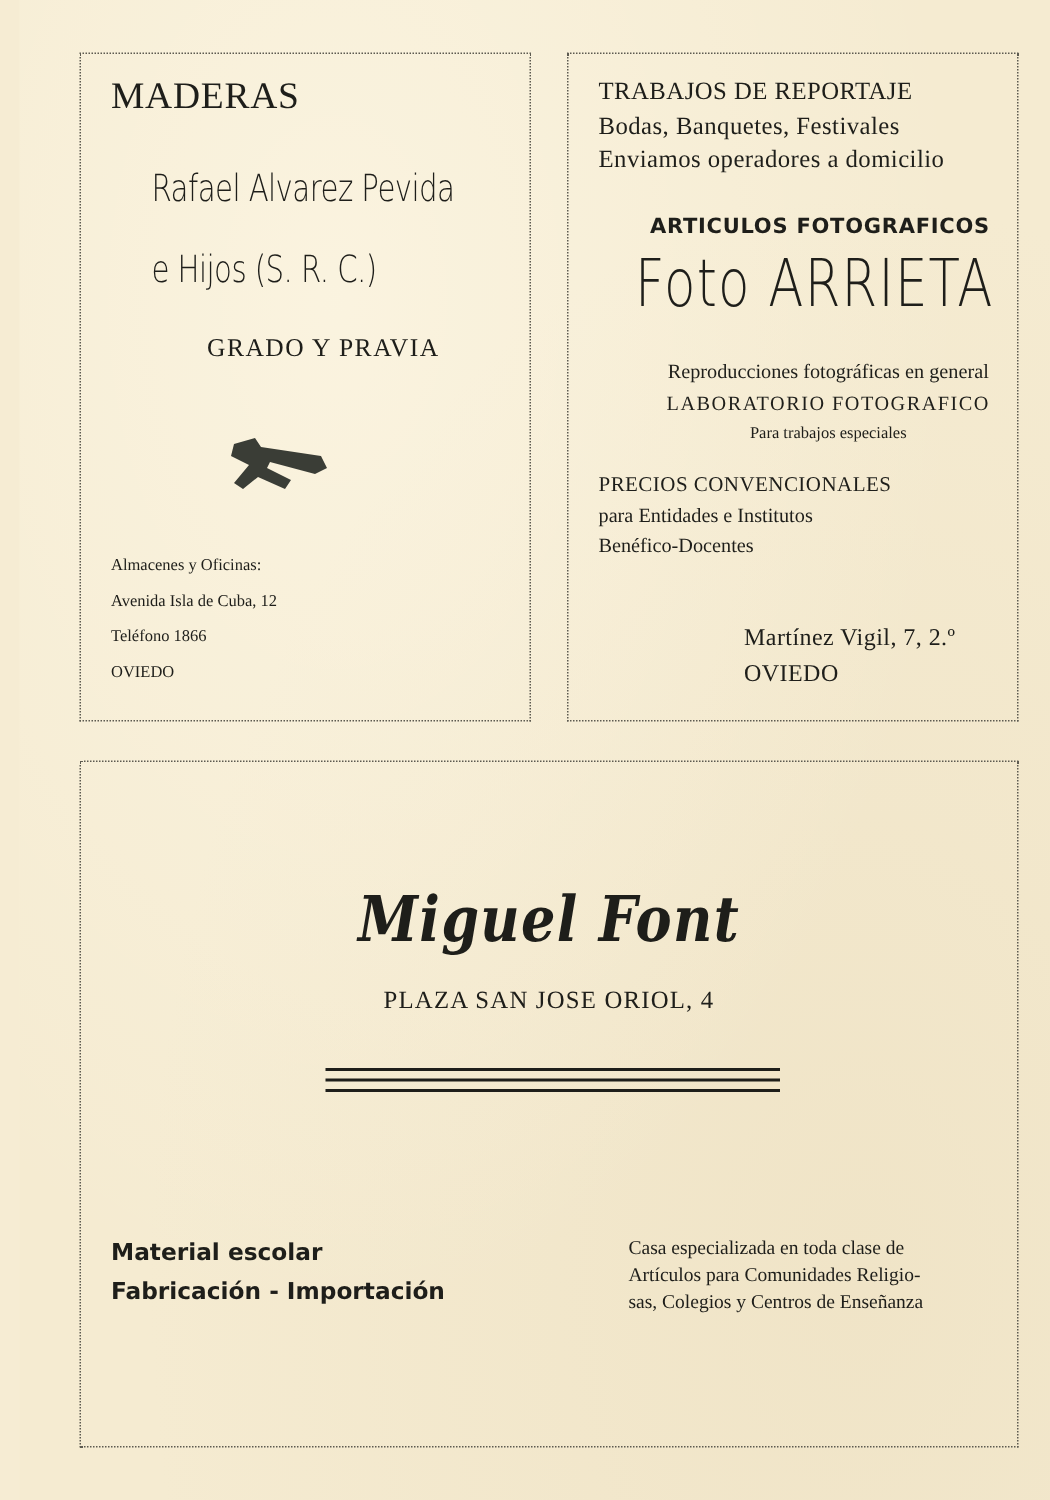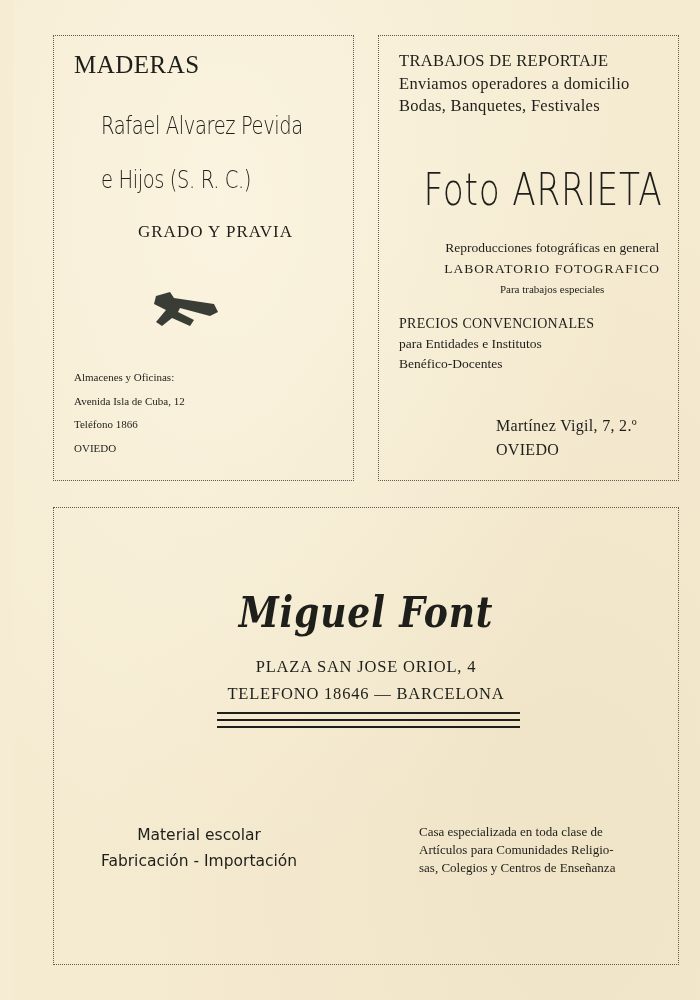--- a/index.html
+++ b/index.html
@@ -46,21 +46,21 @@
   .a-repro .l3 { font-size: 11px; }
   .a-precios { left: 20px; top: 278px; font-size: 13.5px; line-height: 20px; }
   .a-precios .p1 { font-size: 14px; letter-spacing: 0.3px; }
   .a-addr { left: 117px; top: 378px; font-size: 16px; line-height: 24px; letter-spacing: 0.3px; }
 
   
   .f-name { left: 0; width: 100%; text-align: center; top: 80px; font-family: "DejaVu Serif", serif; font-weight: bold; font-style: italic; font-size: 42px; transform: scaleX(0.86); letter-spacing: 1px; }
   .f-addr { left: 0; width: 100%; text-align: center; top: 145px; font-size: 16.5px; line-height: 27px; letter-spacing: 0.8px; }
   .rules { left: 163px; top: 204px; width: 303px; }
   .rules div { height: 2px; background: #1e1e1a; margin-bottom: 5px; }
-  .f-material { left: 20px; top: 314px; font-family: "DejaVu Sans", sans-serif; font-weight: normal; font-size: 15.5px; line-height: 26px; text-align: center; width: 250px; }
+  .f-material { left: 20px; top: 314px; font-family: "DejaVu Sans", sans-serif; font-weight: bold; font-size: 15.5px; line-height: 26px; text-align: left; width: 250px; }
   .f-casa { left: 365px; top: 315px; font-size: 13px; line-height: 18px; }
 </style>
 </head>
 <body>
 
 <div class="page">
 
   <div class="box" id="box-maderas">
     <div class="abs m-title">MADERAS</div>
     <div class="abs m-name m-name1">Rafael Alvarez Pevida</div>
@@ -77,23 +77,24 @@
       <div>Almacenes y Oficinas:</div>
       <div>Avenida Isla de Cuba, 12</div>
       <div>Teléfono  1866</div>
       <div>OVIEDO</div>
     </div>
   </div>
 
   <div class="box" id="box-arrieta">
     <div class="abs a-lines1">
       <div>TRABAJOS DE REPORTAJE</div>
+      <div>Bodas,  Banquetes,  Festivales</div>
       <div>Enviamos operadores a domicilio</div>
-      <div>Bodas,  Banquetes,  Festivales</div>
     </div>
+    <div class="abs a-artic">ARTICULOS FOTOGRAFICOS</div>
     <div class="abs a-foto">Foto  ARRIETA</div>
     <div class="abs a-repro">
       <div>Reproducciones fotográficas en general</div>
       <div class="l2">LABORATORIO FOTOGRAFICO</div>
       <div class="l3">Para  trabajos especiales</div>
     </div>
     <div class="abs a-precios">
       <div class="p1">PRECIOS  CONVENCIONALES</div>
       <div>para Entidades e Institutos</div>
       <div>Benéfico-Docentes</div>
@@ -101,21 +102,20 @@
     <div class="abs a-addr">
       <div>Martínez Vigil, 7, 2.º</div>
       <div>OVIEDO</div>
     </div>
   </div>
 
   <div class="box" id="box-font">
     <div class="abs f-name">Miguel Font</div>
     <div class="abs f-addr">
       <div>PLAZA  SAN  JOSE  ORIOL,  4</div>
-      <div>TELEFONO  18646  —  BARCELONA</div>
     </div>
     <div class="abs rules">
       <div></div>
       <div></div>
       <div></div>
     </div>
     <div class="abs f-material">
       <div>Material escolar</div>
       <div>Fabricación - Importación</div>
     </div>

